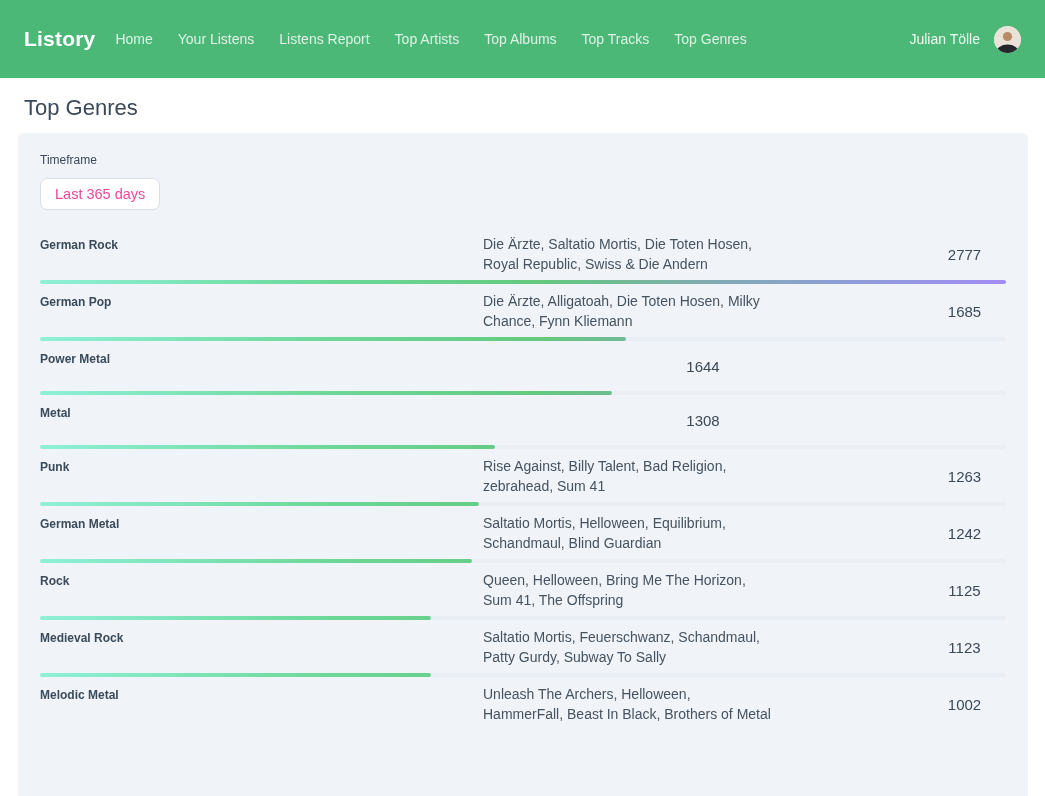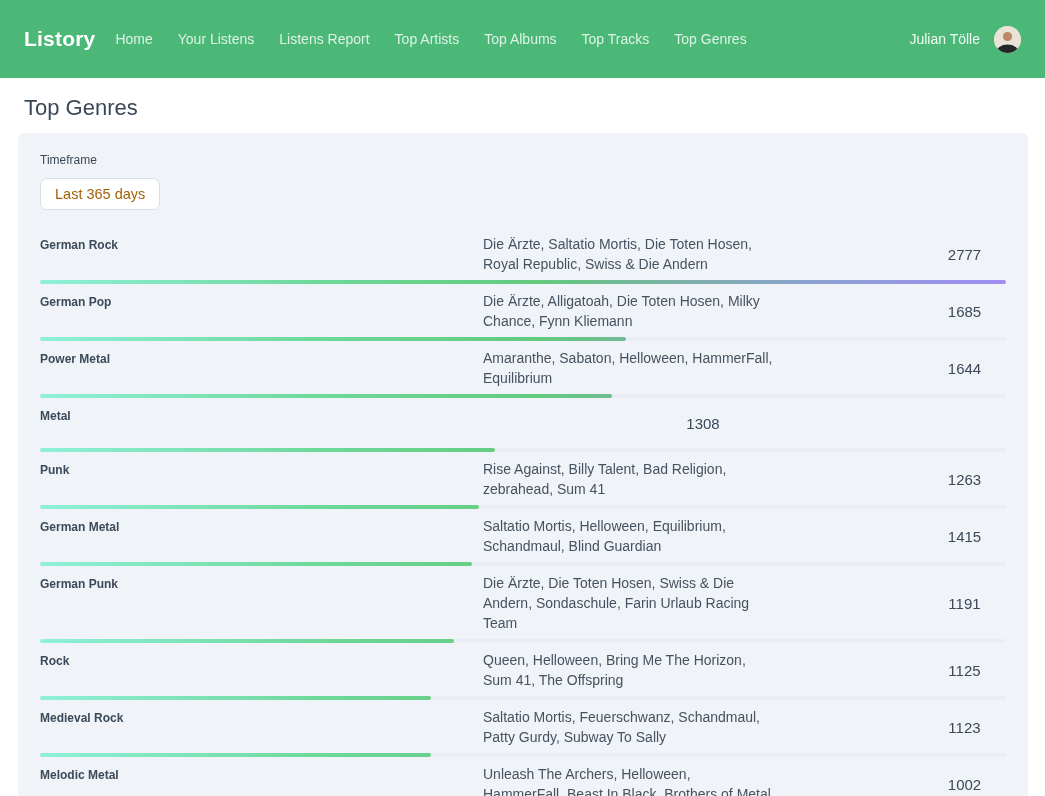--- a/index.html
+++ b/index.html
@@ -33,21 +33,21 @@
   .page-title{
     margin:17px 0 0 24px;font-size:22px;font-weight:500;color:#3c4858;
   }
   .card{
     margin:12px 17px 0 18px;background:#f0f4f8;border-radius:6px;
     padding:20px 22px 30px 22px;box-sizing:border-box;min-height:900px;
   }
   .filter-label{font-size:12px;color:#3c4858;margin:0 0 11px 0;}
   .timeframe-btn{
     display:inline-block;background:#ffffff;border:1px solid #d9dfe8;border-radius:7px;
-    padding:7px 14px;font-size:14.5px;color:#a16207;cursor:pointer;
+    padding:7px 14px;font-size:14.5px;color:#ec4899;cursor:pointer;
     font-family:inherit;
   }
   
   .genre-table{margin-top:17px;}
   .genre-row{
     position:relative;display:grid;grid-template-columns:443px 440px 1fr;
     align-items:start;padding:7px 0 10px 0;min-height:54px;box-sizing:border-box;
   }
   .genre-name{
     font-size:12px;font-weight:700;color:#3b4a5a;line-height:20px;padding-top:1px;
@@ -112,21 +112,20 @@
     <div class="genre-name">German Pop</div>
     <div class="genre-artists">Die Ärzte, Alligatoah, Die Toten Hosen, Milky Chance, Fynn Kliemann</div>
     <div class="genre-count">1685</div>
     <div class="bar-track">
       <div class="bar-fill" style="width: 60.68%; background-size: 164.81% 100%;"></div>
     </div>
   </div>
 
   <div class="genre-row">
     <div class="genre-name">Power Metal</div>
-    <div class="genre-artists">Amaranthe, Sabaton, Helloween, HammerFall, Equilibrium</div>
     <div class="genre-count">1644</div>
     <div class="bar-track">
       <div class="bar-fill" style="width: 59.2%; background-size: 168.92% 100%;"></div>
     </div>
   </div>
 
   <div class="genre-row">
     <div class="genre-name">Metal</div>
     <div class="genre-count">1308</div>
     <div class="bar-track">
@@ -139,34 +138,26 @@
     <div class="genre-artists">Rise Against, Billy Talent, Bad Religion, zebrahead, Sum 41</div>
     <div class="genre-count">1263</div>
     <div class="bar-track">
       <div class="bar-fill" style="width: 45.48%; background-size: 219.87% 100%;"></div>
     </div>
   </div>
 
   <div class="genre-row">
     <div class="genre-name">German Metal</div>
     <div class="genre-artists">Saltatio Mortis, Helloween, Equilibrium, Schandmaul, Blind Guardian</div>
-    <div class="genre-count">1415</div>
+    <div class="genre-count">1242</div>
     <div class="bar-track">
       <div class="bar-fill" style="width: 44.72%; background-size: 223.59% 100%;"></div>
     </div>
   </div>
 
-  <div class="genre-row">
-    <div class="genre-name">German Punk</div>
-    <div class="genre-artists">Die Ärzte, Die Toten Hosen, Swiss &amp; Die Andern, Sondaschule, Farin Urlaub Racing Team</div>
-    <div class="genre-count">1191</div>
-    <div class="bar-track">
-      <div class="bar-fill" style="width: 42.89%; background-size: 233.17% 100%;"></div>
-    </div>
-  </div>
 
   <div class="genre-row">
     <div class="genre-name">Rock</div>
     <div class="genre-artists">Queen, Helloween, Bring Me The Horizon, Sum 41, The Offspring</div>
     <div class="genre-count">1125</div>
     <div class="bar-track">
       <div class="bar-fill" style="width: 40.51%; background-size: 246.84% 100%;"></div>
     </div>
   </div>
 

